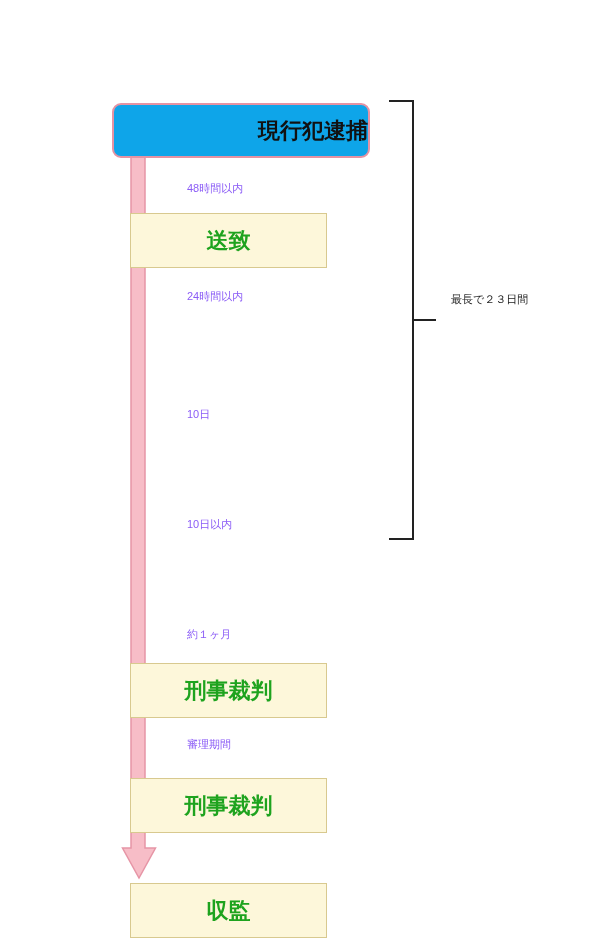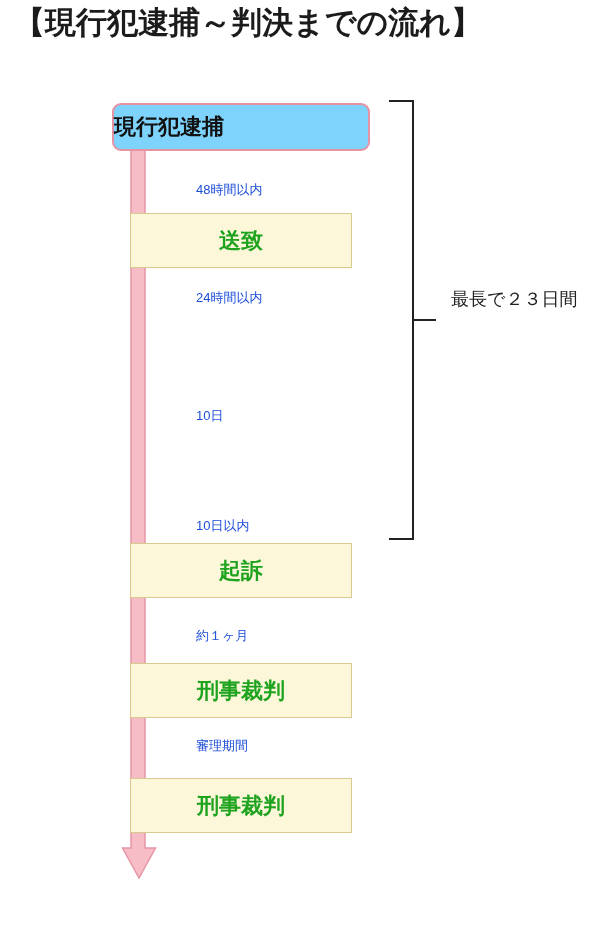--- a/index.html
+++ b/index.html
@@ -28,103 +28,102 @@
     position: absolute;
     left: 119px;
     top: 150px;
     z-index: 1;
   }
   .start-box {
     position: absolute;
     left: 112px;
     top: 103px;
     width: 258px;
-    height: 48px;
-    background: #7dd3fc;
+    height: 55px;
+    background: #0ea5e9;
     border: 2px solid #e593a3;
     border-radius: 9px;
     display: flex;
     align-items: center;
-    justify-content: flex-start;
+    justify-content: flex-end;
     z-index: 2;
     font-size: 22px;
     font-weight: bold;
     color: #111111;
   }
   .step-box {
     position: absolute;
     left: 130px;
-    width: 222px;
+    width: 197px;
     height: 55px;
     background: #fdf7da;
     border: 1px solid #d8c98f;
     display: flex;
     align-items: center;
     justify-content: center;
     z-index: 2;
     font-size: 22px;
     font-weight: bold;
     color: #1ea31e;
   }
   .interval {
     position: absolute;
-    left: 196px;
-    font-size: 13px;
-    color: #1d4ed8;
+    left: 187px;
+    font-size: 11px;
+    color: #8b5cf6;
     z-index: 2;
     white-space: nowrap;
   }
   .bracket-line {
     position: absolute;
     background: #222222;
     z-index: 2;
   }
   .annotation {
     position: absolute;
     left: 451px;
     top: 284px;
-    font-size: 18px;
+    font-size: 11px;
     line-height: 31px;
     color: #222222;
     white-space: nowrap;
   }
 </style>
 </head>
 <body>
 
 <div class="canvas">
 
-  <h1 class="title">【現行犯逮捕～判決までの流れ】</h1>
 
   <svg class="arrow-svg" width="40" height="730" viewBox="0 0 40 730">
     <path d="M12 0 L26 0 L26 698 L36.5 698 L20 728 L3.5 698 L12 698 Z" fill="#f7bdc7" stroke="#e695a6" stroke-width="1.5"></path>
   </svg>
 
   <div class="start-box">
     <span>現行犯逮捕</span>
   </div>
 
   <div class="interval" style="top:181px">48時間以内</div>
   <div class="interval" style="top:289px">24時間以内</div>
   <div class="interval" style="top:407px">10日</div>
   <div class="interval" style="top:517px">10日以内</div>
   <div class="interval" style="top:627px">約１ヶ月</div>
   <div class="interval" style="top:737px">審理期間</div>
 
   <div class="step-box" style="top:213px">
     <span>送致</span>
   </div>
-  <div class="step-box" style="top:543px">
-    <span>起訴</span>
-  </div>
   <div class="step-box" style="top:663px">
     <span>刑事裁判</span>
   </div>
   <div class="step-box" style="top:778px">
     <span>刑事裁判</span>
+  </div>
+  <div class="step-box" style="top:883px">
+    <span>収監</span>
   </div>
 
   <div>
     <div class="bracket-line" style="left:412px; top:100px; width:2px; height:440px;"></div>
     <div class="bracket-line" style="left:389px; top:100px; width:25px; height:2px;"></div>
     <div class="bracket-line" style="left:389px; top:538px; width:25px; height:2px;"></div>
     <div class="bracket-line" style="left:412px; top:319px; width:24px; height:2px;"></div>
   </div>
 
   <div class="annotation">

